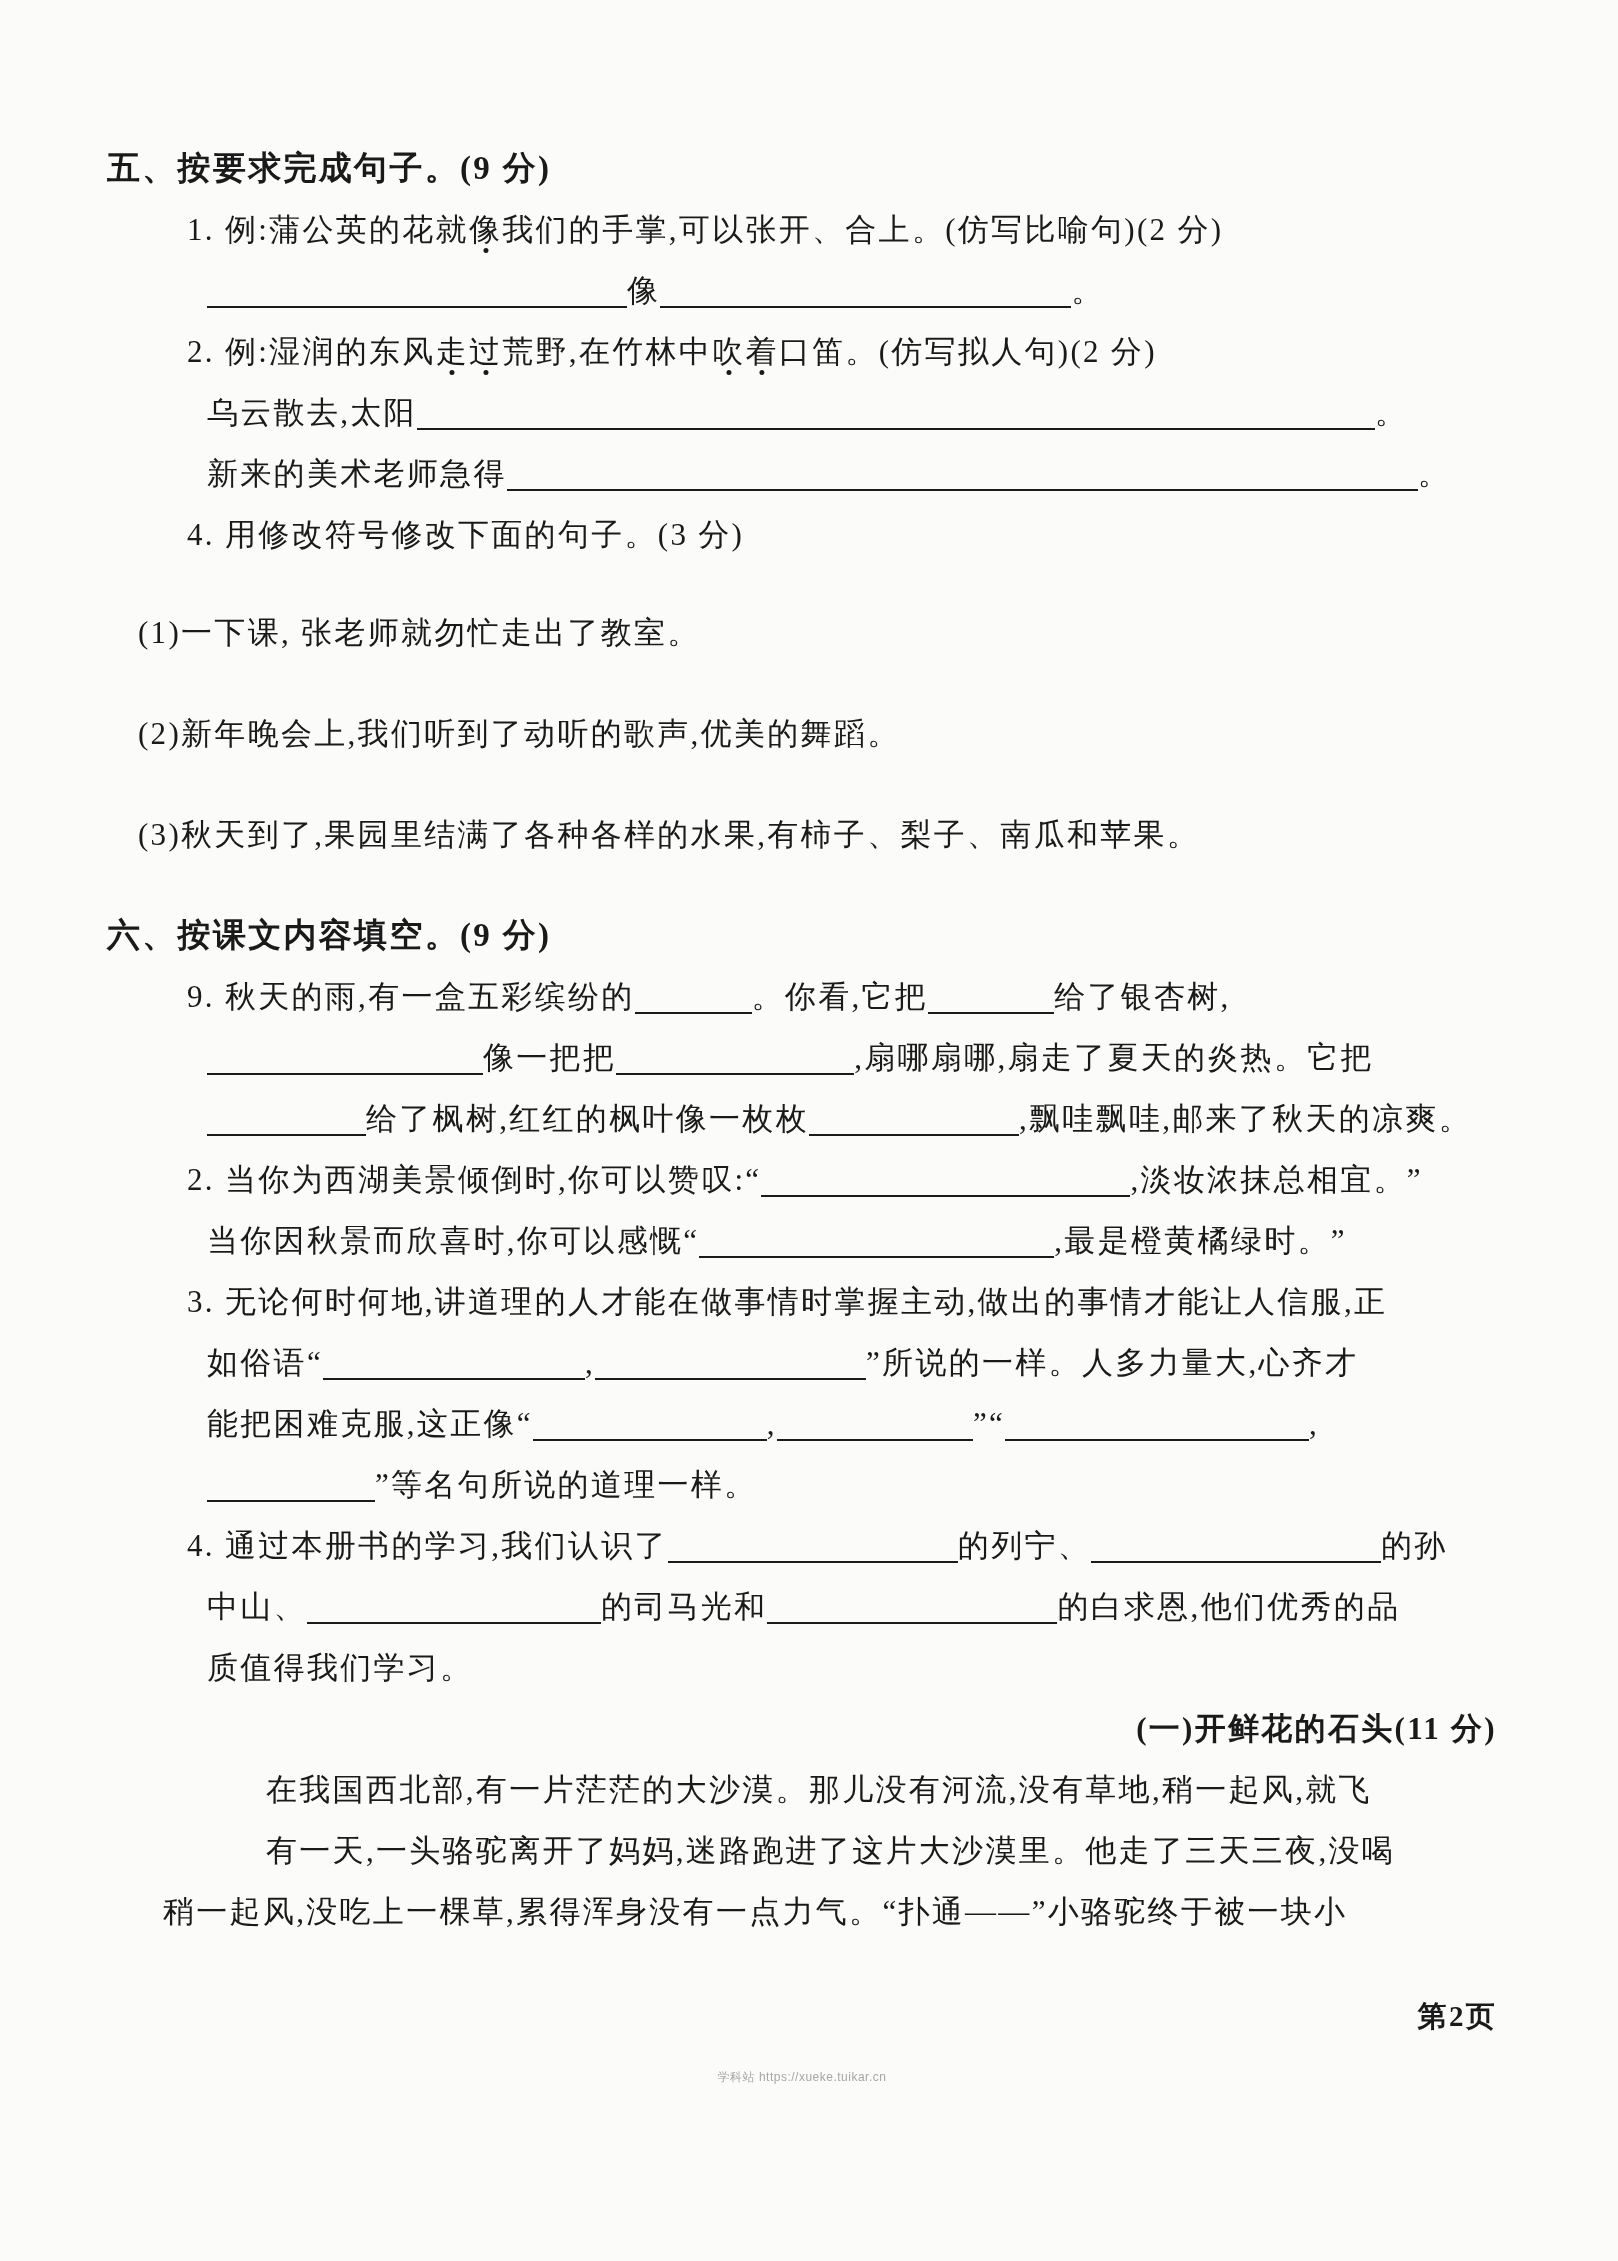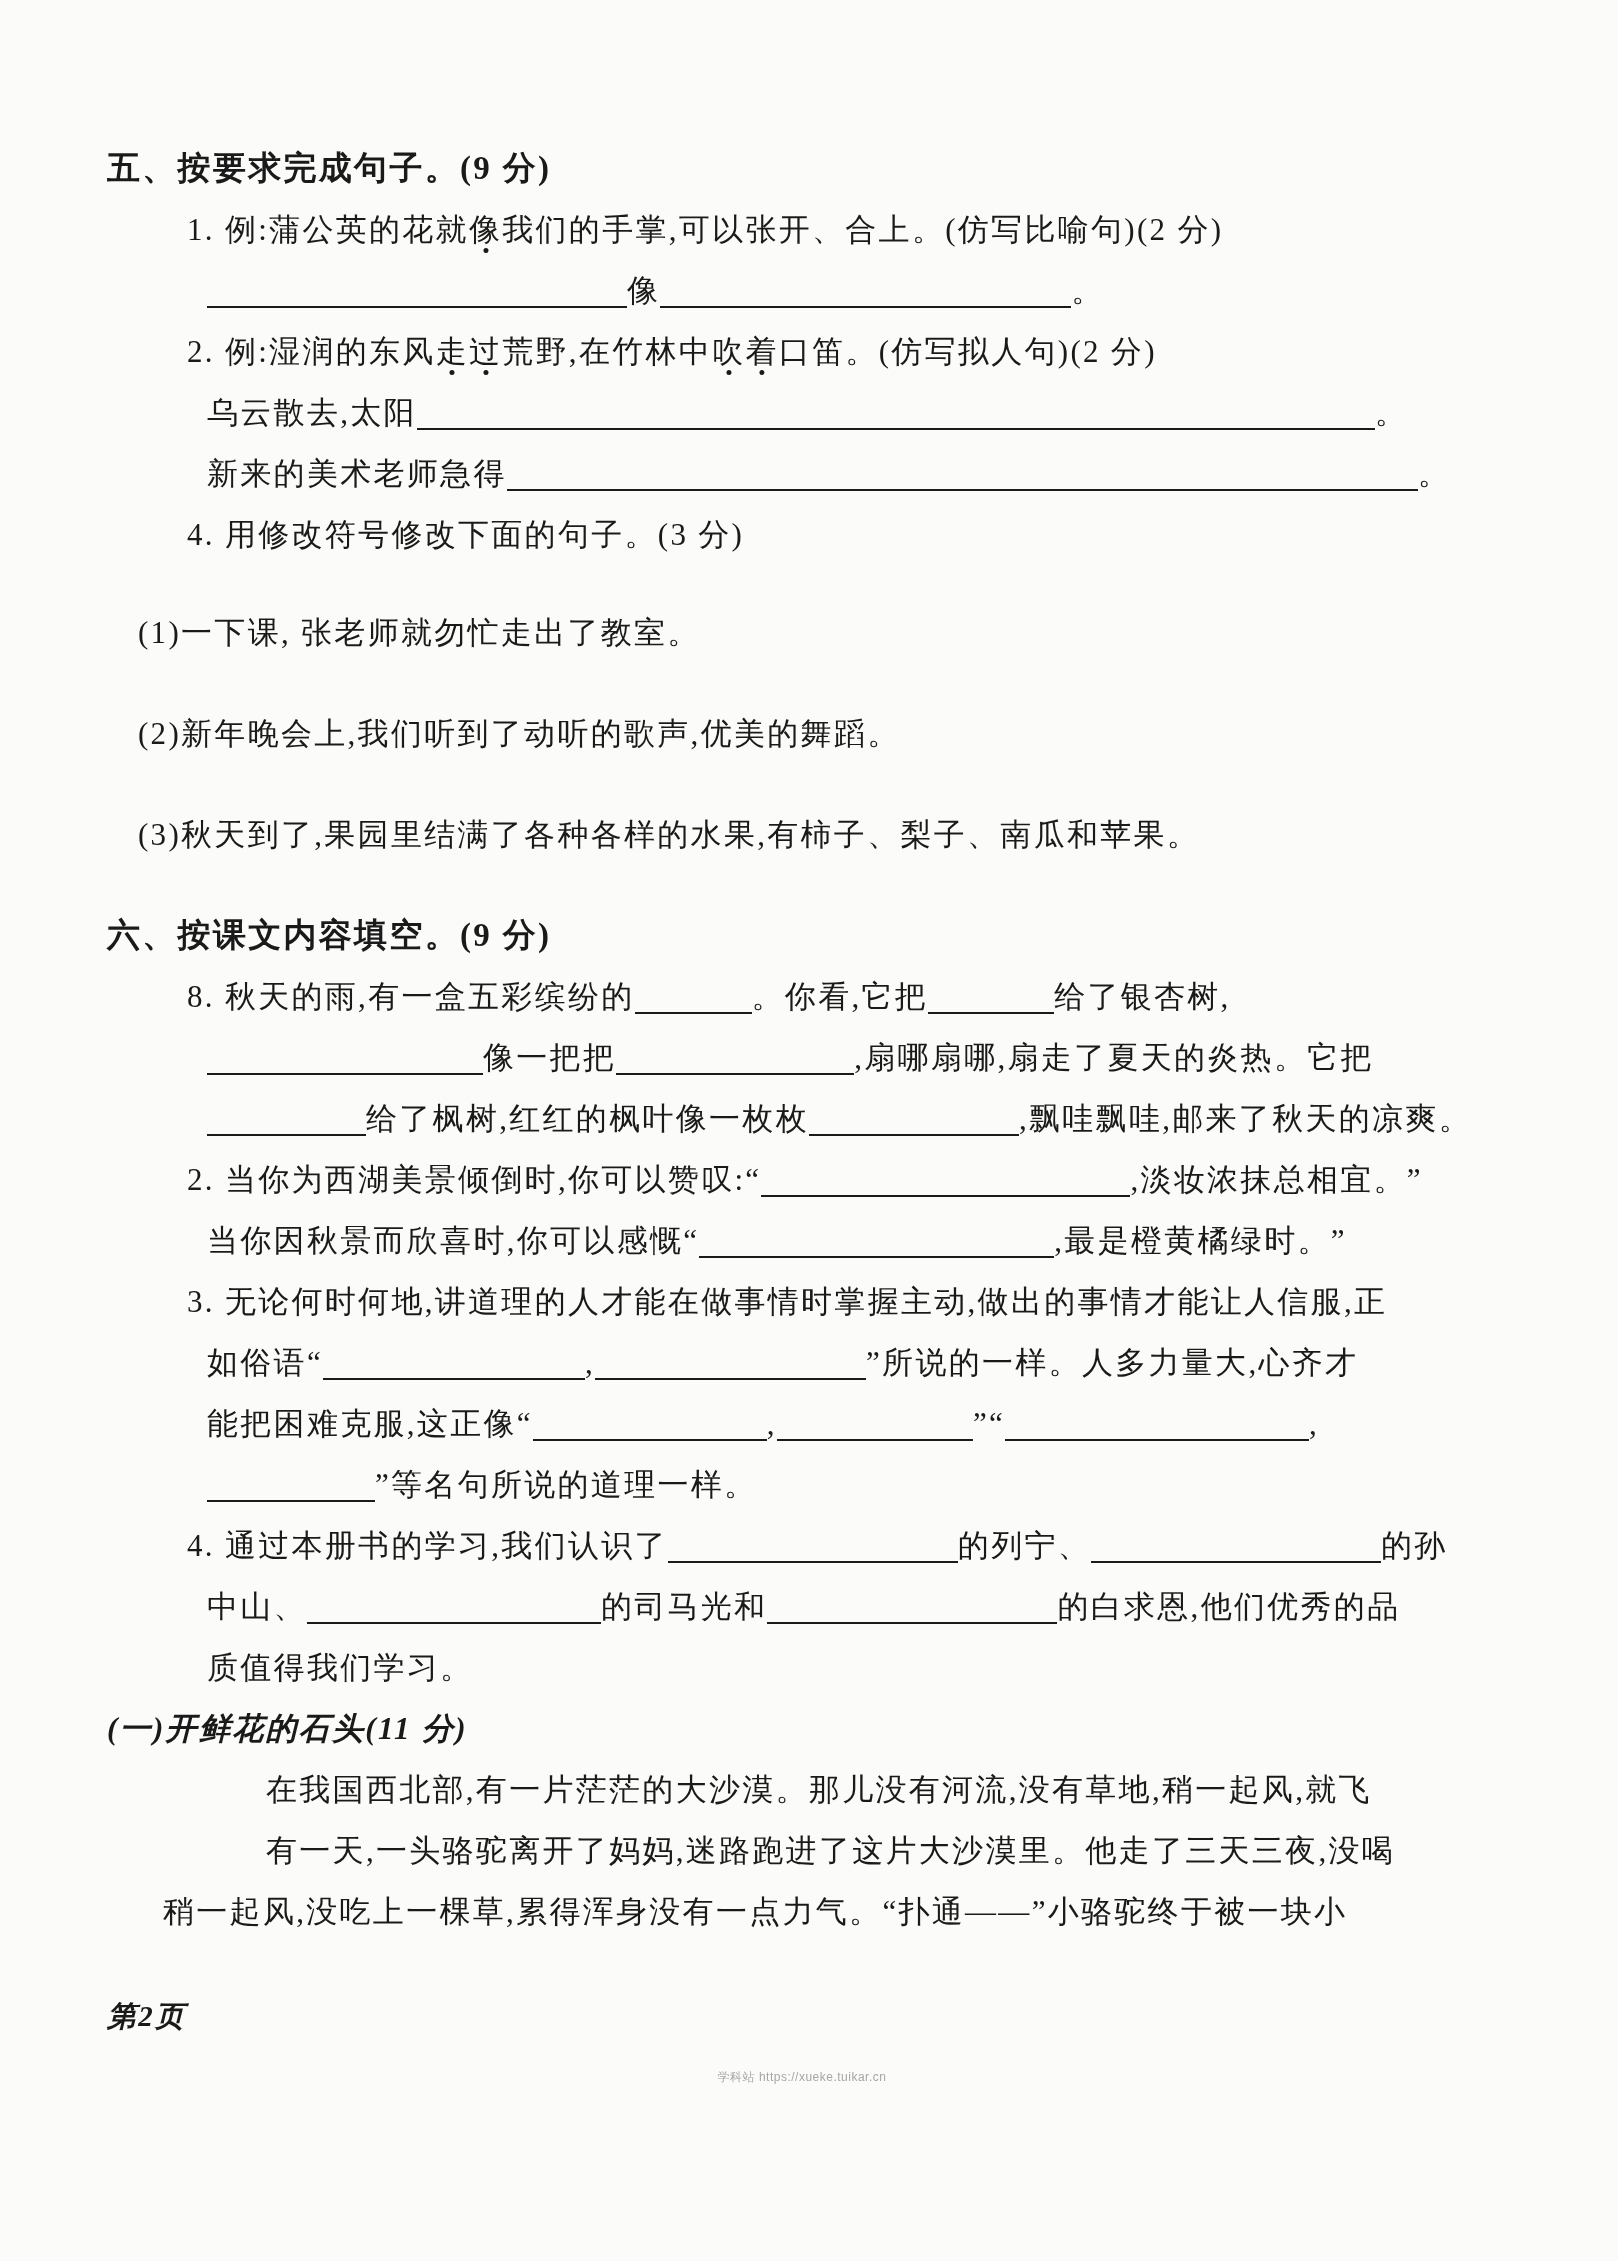--- a/index.html
+++ b/index.html
@@ -13,21 +13,21 @@
   .line{
     font-size:31px;line-height:61px;height:61px;
     letter-spacing:2.3px;white-space:nowrap;
   }
   .heading{font-weight:bold;font-size:33px;}
   .indent-item{margin-left:80px;}
   .indent-cont{margin-left:100px;}
   .indent-sub{margin-left:31px;}
   .indent-para{margin-left:56px;}
   .indent-para-first{margin-left:159px;}
-  .center{text-align:left;margin-left:0;font-style:italic;}
+  .center{text-align:right;margin-left:0;}
   .bold{font-weight:bold;}
   .gap-80{margin-top:37px;}
   .gap-85{margin-top:40px;}
   .gap-95{margin-top:44px;}
   .blank{
     display:inline-block;
     border-bottom:2.8px solid #1b1b1b;
     height:23.4px;vertical-align:-6.5px;
   }
   .em{position:relative;display:inline-block;line-height:1;}
@@ -55,21 +55,21 @@
     <div class="line indent-cont"><span>乌云散去,太阳</span><span class="blank" style="width: 958px;"></span><span>。</span></div>
     <div class="line indent-cont"><span>新来的美术老师急得</span><span class="blank" style="width: 911px;"></span><span>。</span></div>
     <div class="line indent-item"><span>4. 用修改符号修改下面的句子。(3 分)</span></div>
     <div class="line indent-sub gap-80"><span>(1)一下课, 张老师就勿忙走出了教室。</span></div>
     <div class="line indent-sub gap-85"><span>(2)新年晚会上,我们听到了动听的歌声,优美的舞蹈。</span></div>
     <div class="line indent-sub gap-85"><span>(3)秋天到了,果园里结满了各种各样的水果,有柿子、梨子、南瓜和苹果。</span></div>
   </section>
 
   <section>
     <div class="line heading gap-85">六、按课文内容填空。(9 分)</div>
-    <div class="line indent-item"><span>8. 秋天的雨,有一盒五彩缤纷的</span><span class="blank" style="width: 117px;"></span><span>。你看,它把</span><span class="blank" style="width: 126px;"></span><span>给了银杏树,</span></div>
+    <div class="line indent-item"><span>9. 秋天的雨,有一盒五彩缤纷的</span><span class="blank" style="width: 117px;"></span><span>。你看,它把</span><span class="blank" style="width: 126px;"></span><span>给了银杏树,</span></div>
     <div class="line indent-cont"><span class="blank" style="width: 276px;"></span><span>像一把把</span><span class="blank" style="width: 238px;"></span><span>,扇哪扇哪,扇走了夏天的炎热。它把</span></div>
     <div class="line indent-cont"><span class="blank" style="width: 159px;"></span><span>给了枫树,红红的枫叶像一枚枚</span><span class="blank" style="width: 210px;"></span><span>,飘哇飘哇,邮来了秋天的凉爽。</span></div>
     <div class="line indent-item"><span>2. 当你为西湖美景倾倒时,你可以赞叹:“</span><span class="blank" style="width: 369px;"></span><span>,淡妆浓抹总相宜。”</span></div>
     <div class="line indent-cont"><span>当你因秋景而欣喜时,你可以感慨“</span><span class="blank" style="width: 355px;"></span><span>,最是橙黄橘绿时。”</span></div>
     <div class="line indent-item"><span>3. 无论何时何地,讲道理的人才能在做事情时掌握主动,做出的事情才能让人信服,正</span></div>
     <div class="line indent-cont"><span>如俗语“</span><span class="blank" style="width: 262px;"></span><span>,</span><span class="blank" style="width: 271px;"></span><span>”所说的一样。人多力量大,心齐才</span></div>
     <div class="line indent-cont"><span>能把困难克服,这正像“</span><span class="blank" style="width: 234px;"></span><span>,</span><span class="blank" style="width: 196px;"></span><span>”“</span><span class="blank" style="width: 304px;"></span><span>,</span></div>
     <div class="line indent-cont"><span class="blank" style="width: 168px;"></span><span>”等名句所说的道理一样。</span></div>
     <div class="line indent-item"><span>4. 通过本册书的学习,我们认识了</span><span class="blank" style="width: 290px;"></span><span>的列宁、</span><span class="blank" style="width: 290px;"></span><span>的孙</span></div>
     <div class="line indent-cont"><span>中山、</span><span class="blank" style="width: 294px;"></span><span>的司马光和</span><span class="blank" style="width: 290px;"></span><span>的白求恩,他们优秀的品</span></div>

